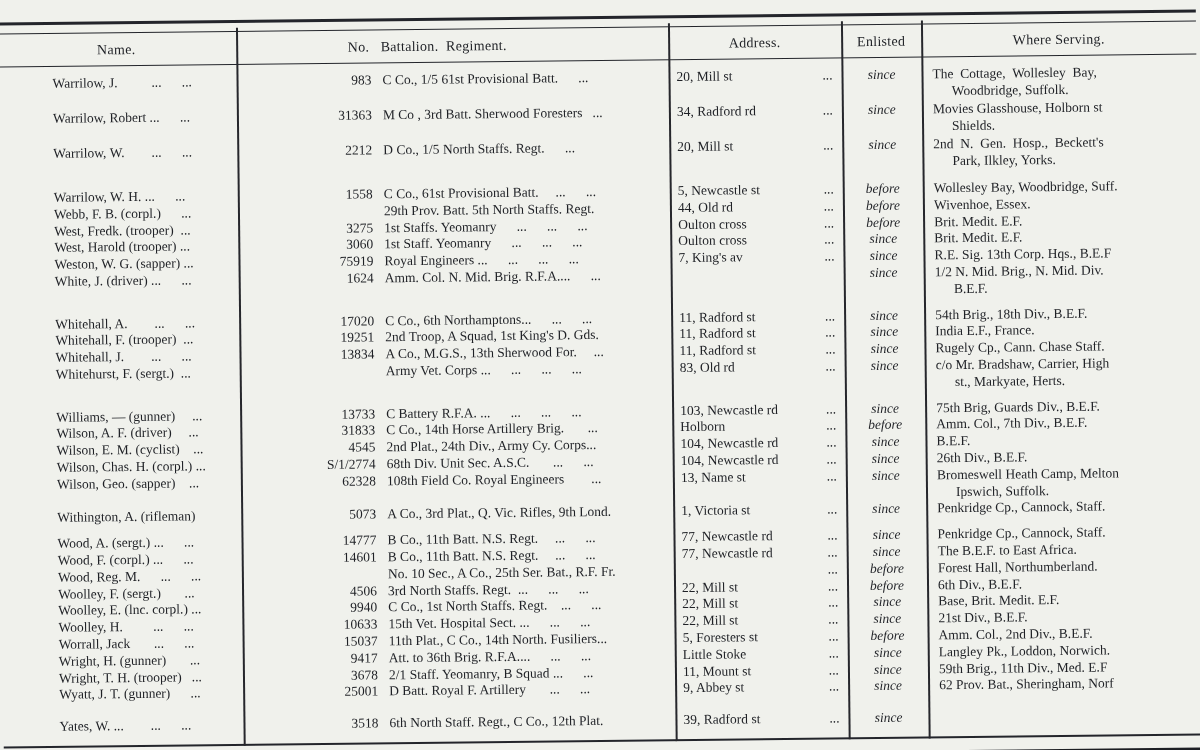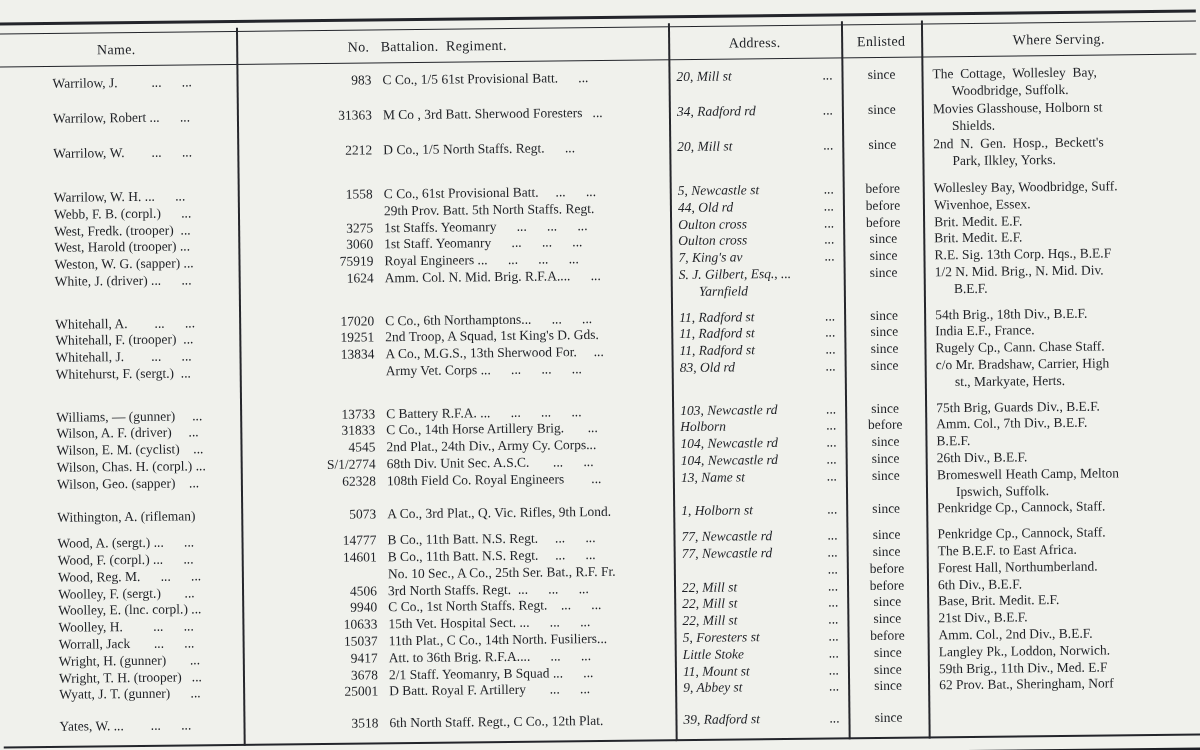--- a/index.html
+++ b/index.html
@@ -34,23 +34,23 @@
     align-items:start;font-size:13.5px;line-height:16.8px;
   }
   .group:first-child .row{min-height:35px;}
   .group + .group{margin-top:9px;}
   .group:last-child{margin-top:15px;}
   .cell{overflow:hidden;}
   .cell.name{padding-left:56px;white-space:pre;}
   .cell.no{text-align:right;white-space:pre;}
   .cell.regiment{padding-left:11px;white-space:pre;}
   .cell.address{display:flex;justify-content:space-between;padding:0 9px 0 8px;overflow:visible;}
-  .addr-text{white-space:pre-wrap;padding-left:20px;text-indent:-20px;font-style:italic;}
+  .addr-text{white-space:pre-wrap;padding-left:20px;text-indent:-20px;}
   .addr-dots{flex:none;}
-  .cell.enlisted{text-align:center;white-space:pre;}
+  .cell.enlisted{text-align:center;white-space:pre;font-style:italic;}
   .cell.serving{white-space:pre-wrap;padding-left:30px;text-indent:-19px;padding-right:2px;}
   .bottom-rule{border-top:2.4px solid #23252b;}
   .page-rule{height:4.5px;background:#1d1f24;margin-top:12px;}
 </style>
 </head>
 <body>
 
 <div class="scan">
   <div class="table-frame">
     <div class="top-rule"></div>
@@ -160,22 +160,20 @@
       <span class="addr-dots">...</span>
     </div>
     <div class="cell enlisted">since</div>
     <div class="cell serving">R.E. Sig. 13th Corp. Hqs., B.E.F</div>
   </div>
           <div class="row">
     <div class="cell name">White, J. (driver) ...      ...</div>
     <div class="cell no">1624</div>
     <div class="cell regiment">Amm. Col. N. Mid. Brig. R.F.A....      ...</div>
     <div class="cell address">
-      <span class="addr-text">S. J. Gilbert, Esq., ...
-Yarnfield</span>
       <span class="addr-dots"></span>
     </div>
     <div class="cell enlisted">since</div>
     <div class="cell serving">1/2 N. Mid. Brig., N. Mid. Div.
 B.E.F.</div>
   </div>
         </div>
         <div class="group">
           <div class="row">
     <div class="cell name">Whitehall, A.        ...      ...</div>
@@ -278,21 +276,21 @@
     </div>
     <div class="cell enlisted">since</div>
     <div class="cell serving">Bromeswell Heath Camp, Melton
 Ipswich, Suffolk.</div>
   </div>
           <div class="row">
     <div class="cell name">Withington, A. (rifleman)</div>
     <div class="cell no">5073</div>
     <div class="cell regiment">A Co., 3rd Plat., Q. Vic. Rifles, 9th Lond.</div>
     <div class="cell address">
-      <span class="addr-text">1, Holborn st</span>
+      <span class="addr-text">1, Victoria st</span>
       <span class="addr-dots">...</span>
     </div>
     <div class="cell enlisted">since</div>
     <div class="cell serving">Penkridge Cp., Cannock, Staff.</div>
   </div>
         </div>
         <div class="group">
           <div class="row">
     <div class="cell name">Wood, A. (sergt.) ...      ...</div>
     <div class="cell no">14777</div>

